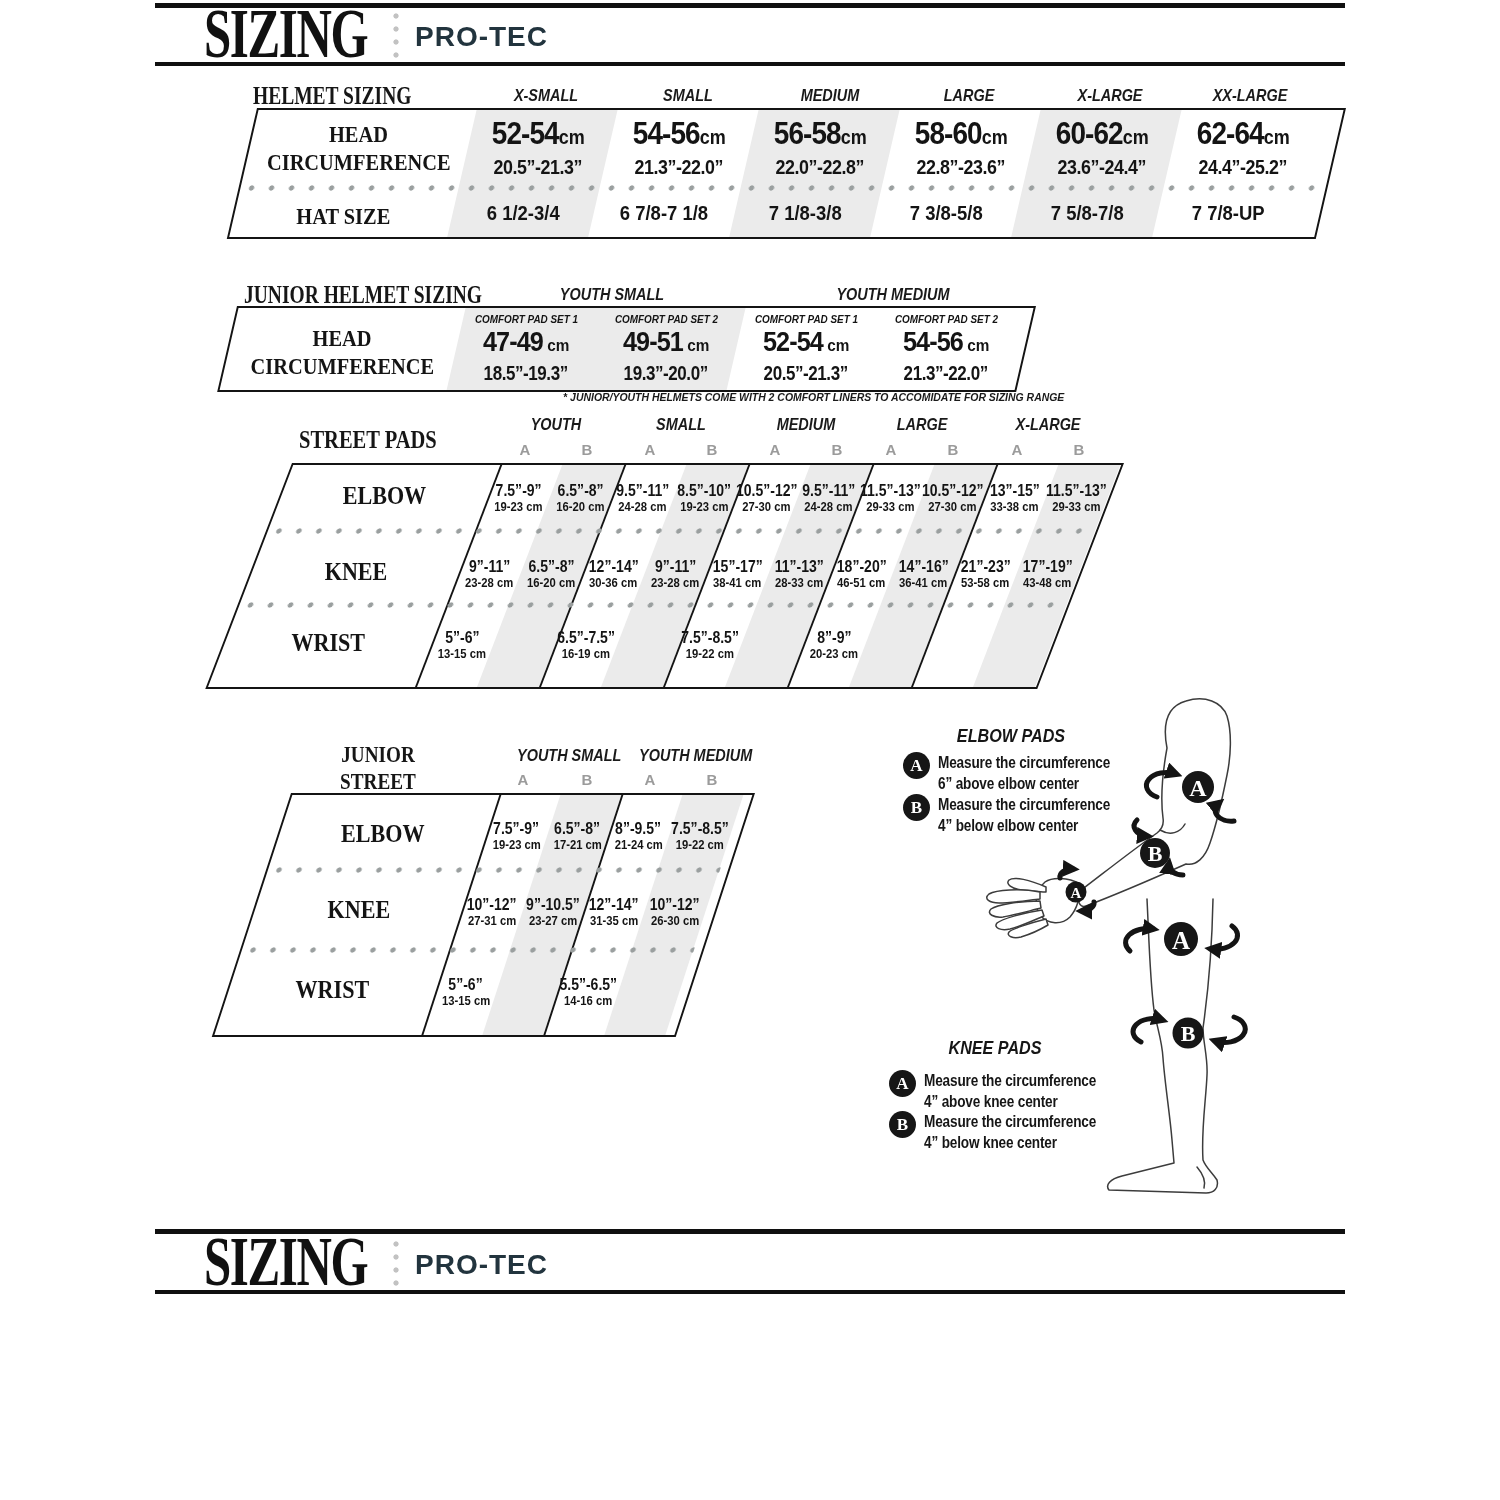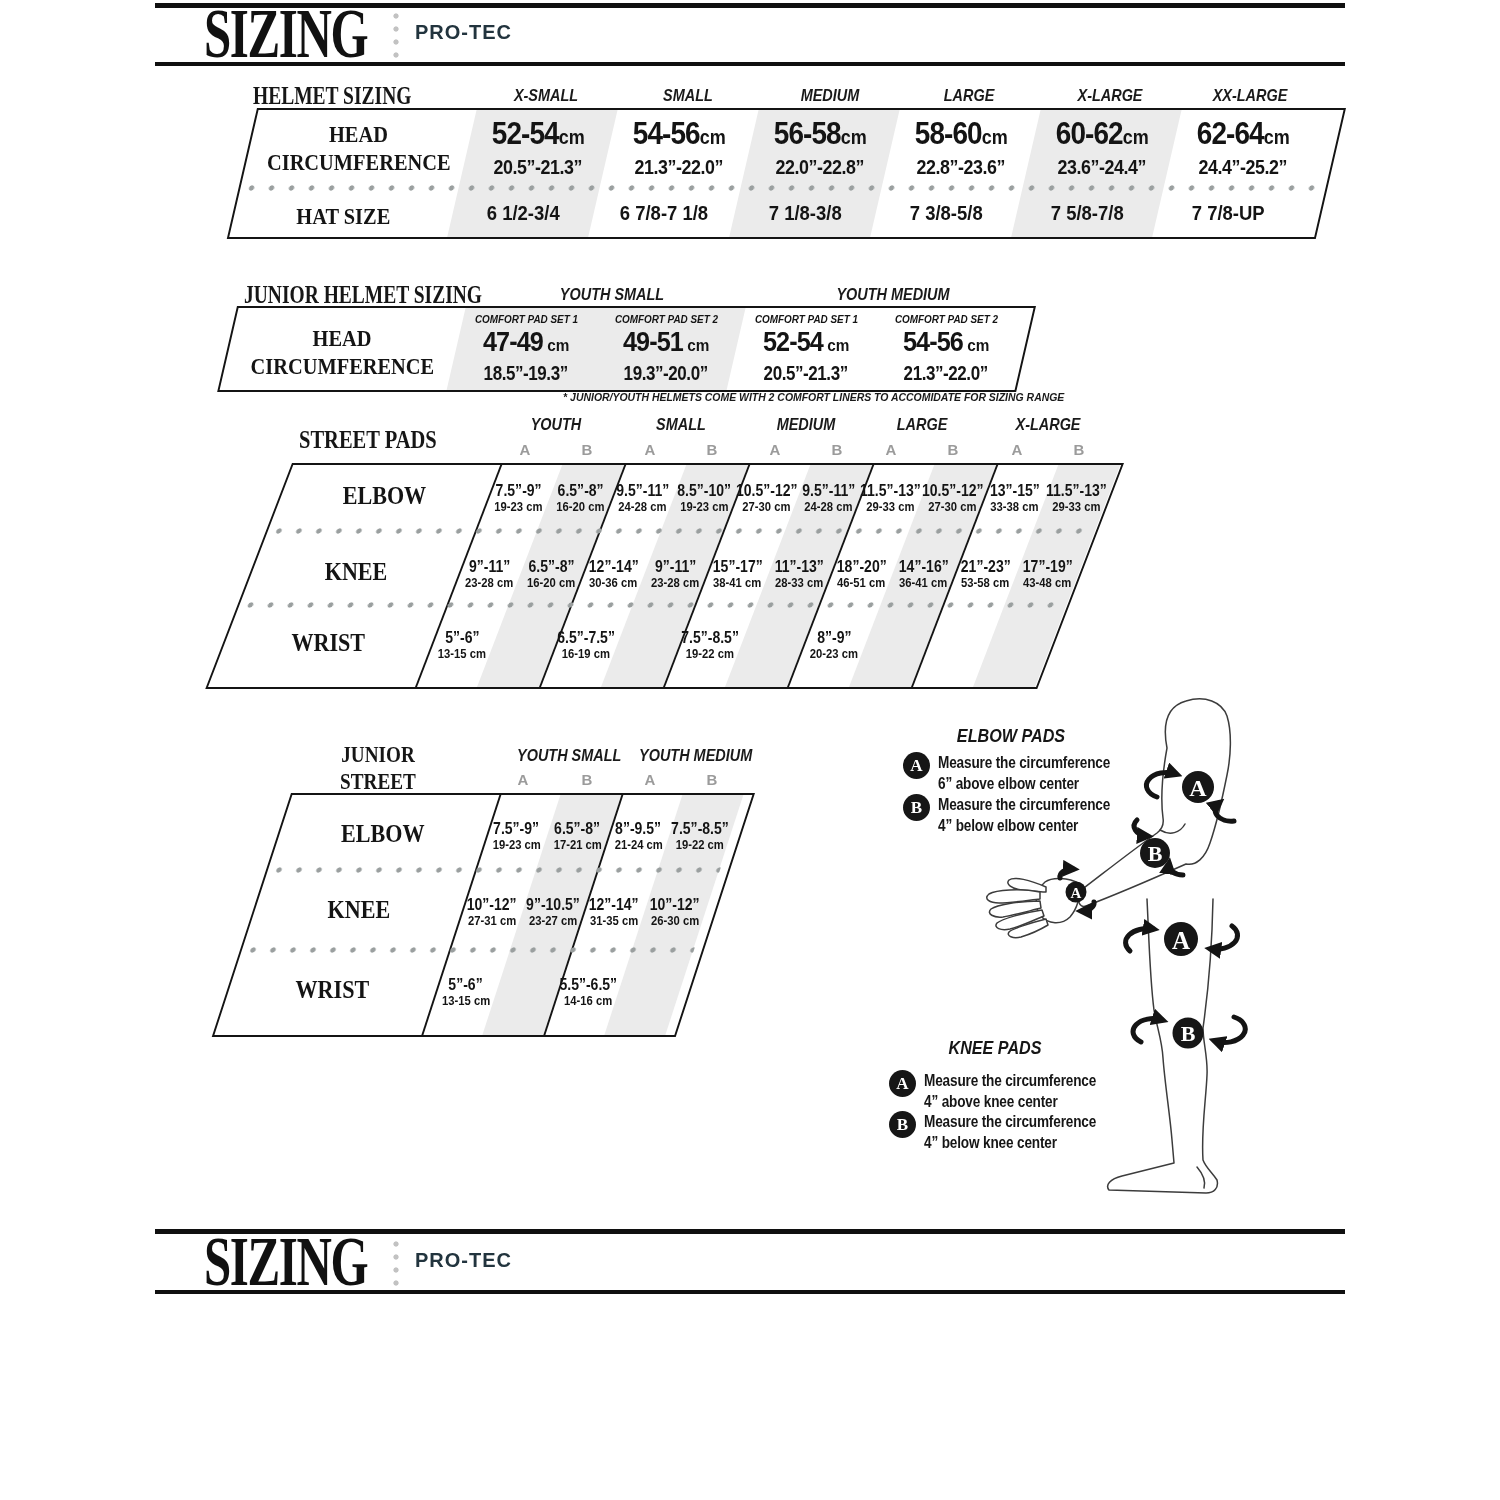--- a/index.html
+++ b/index.html
@@ -2,21 +2,21 @@
 <html><head>
 <meta charset="utf-8">
 <style>
   html,body{margin:0;padding:0;background:#fff}
   .page{position:relative;width:1500px;height:1500px;background:#fff;overflow:hidden;
         font-family:"Liberation Sans",sans-serif;color:#141414}
   .rule{position:absolute;background:#101010}
   .sizing-title{position:absolute;font-family:"Liberation Serif",serif;font-weight:bold;
         font-size:70px;line-height:50px;letter-spacing:-2px;transform:scaleX(.70);
         transform-origin:0 50%;white-space:nowrap;color:#111}
-  .brand{position:absolute;font-weight:bold;font-size:20px;letter-spacing:1px;color:#22343e;white-space:nowrap}
+  .brand{position:absolute;font-weight:bold;font-size:28px;letter-spacing:1px;color:#22343e;white-space:nowrap}
   .vdots{position:absolute;width:6px;background-image:radial-gradient(circle at 3px 3px,#c2c2c2 2.2px,rgba(0,0,0,0) 3px);
         background-size:6px 13px;background-repeat:repeat-y}
   .slab{position:absolute;font-family:"Liberation Serif",serif;font-weight:bold;color:#161616;white-space:nowrap}
   .hdr-i{position:absolute;font-weight:bold;font-style:italic;font-size:17px;text-align:center;
         transform:scaleX(.85);white-space:nowrap;color:#1a1a1a}
   .ab{position:absolute;font-weight:bold;font-size:15px;color:#9b9b9b;width:24px;text-align:center}
   .skewtbl{position:absolute;border:2.5px solid #141414;background:#fff;transform-origin:0 0}
   .stripe{position:absolute;top:0;bottom:0;background:#ebebeb}
   .vline{position:absolute;top:0;bottom:0;width:2px;background:#141414}
   .dotrow{position:absolute;left:8px;right:8px;height:6px;background-repeat:repeat-x;

